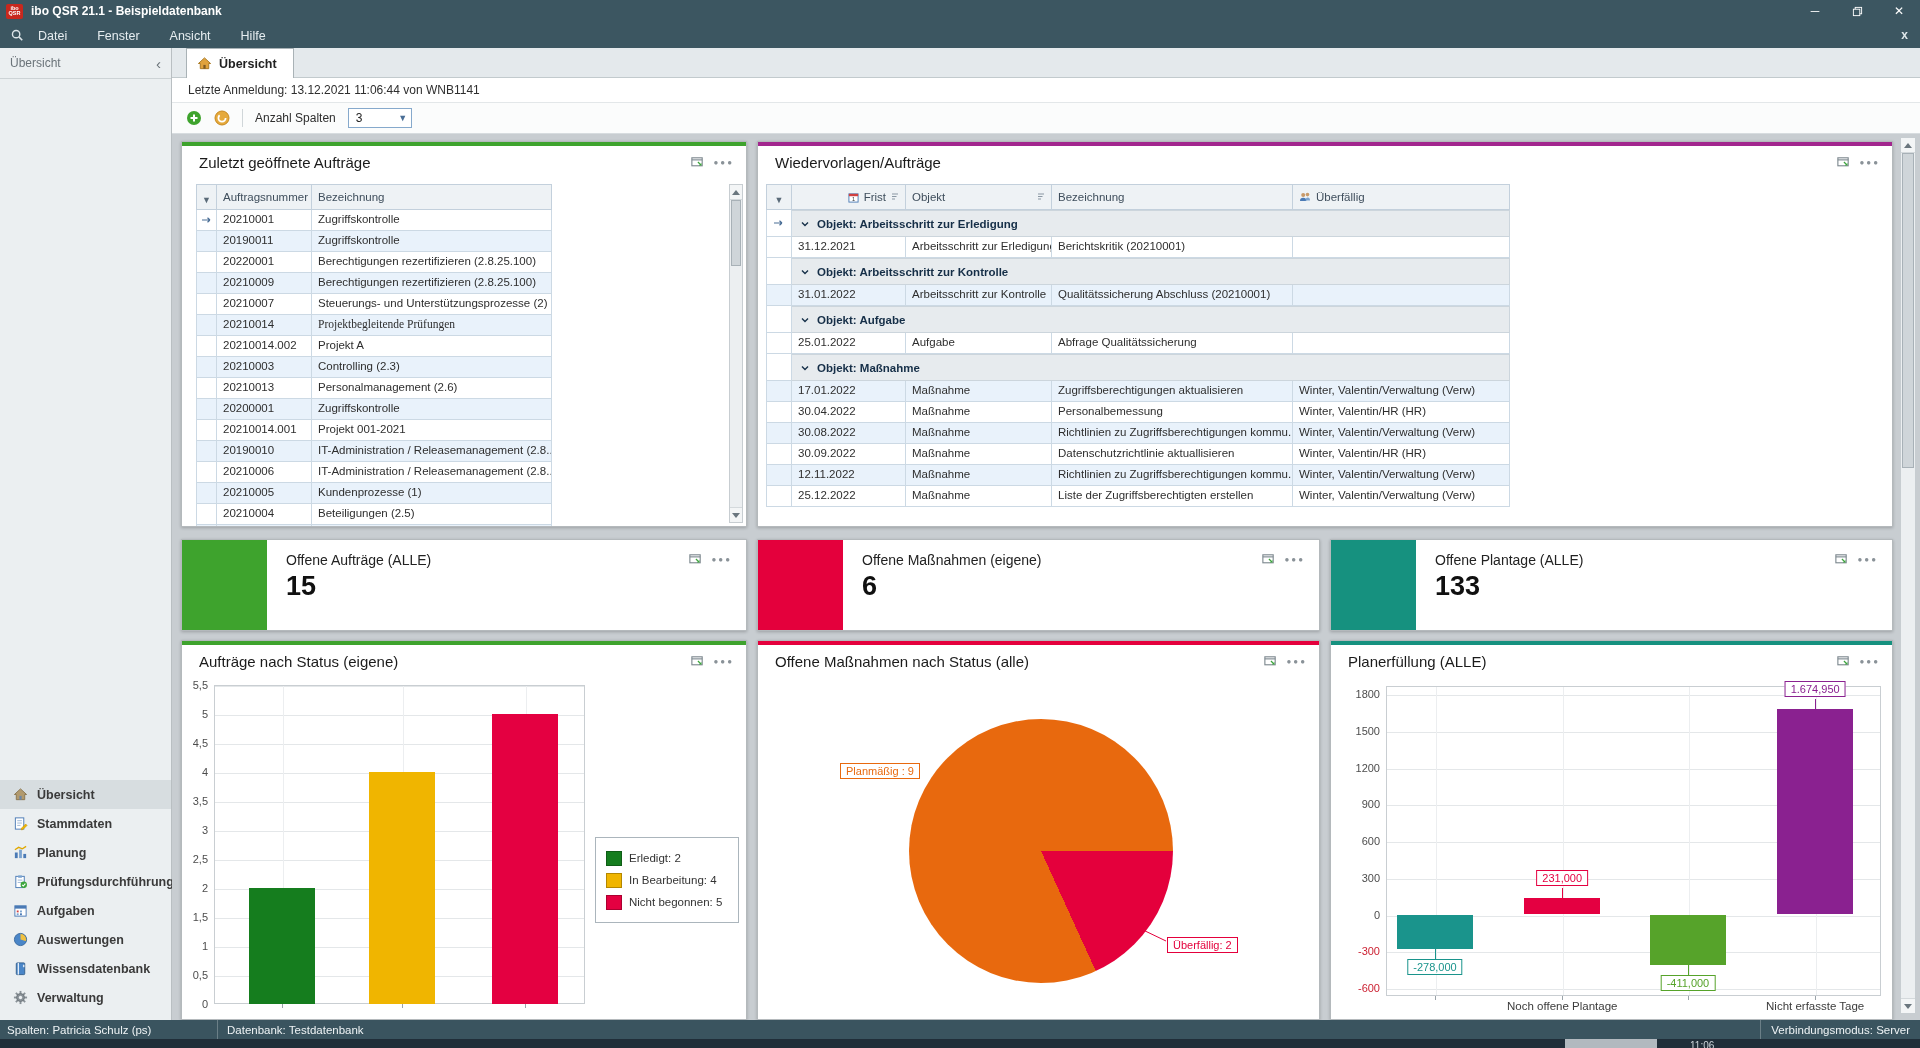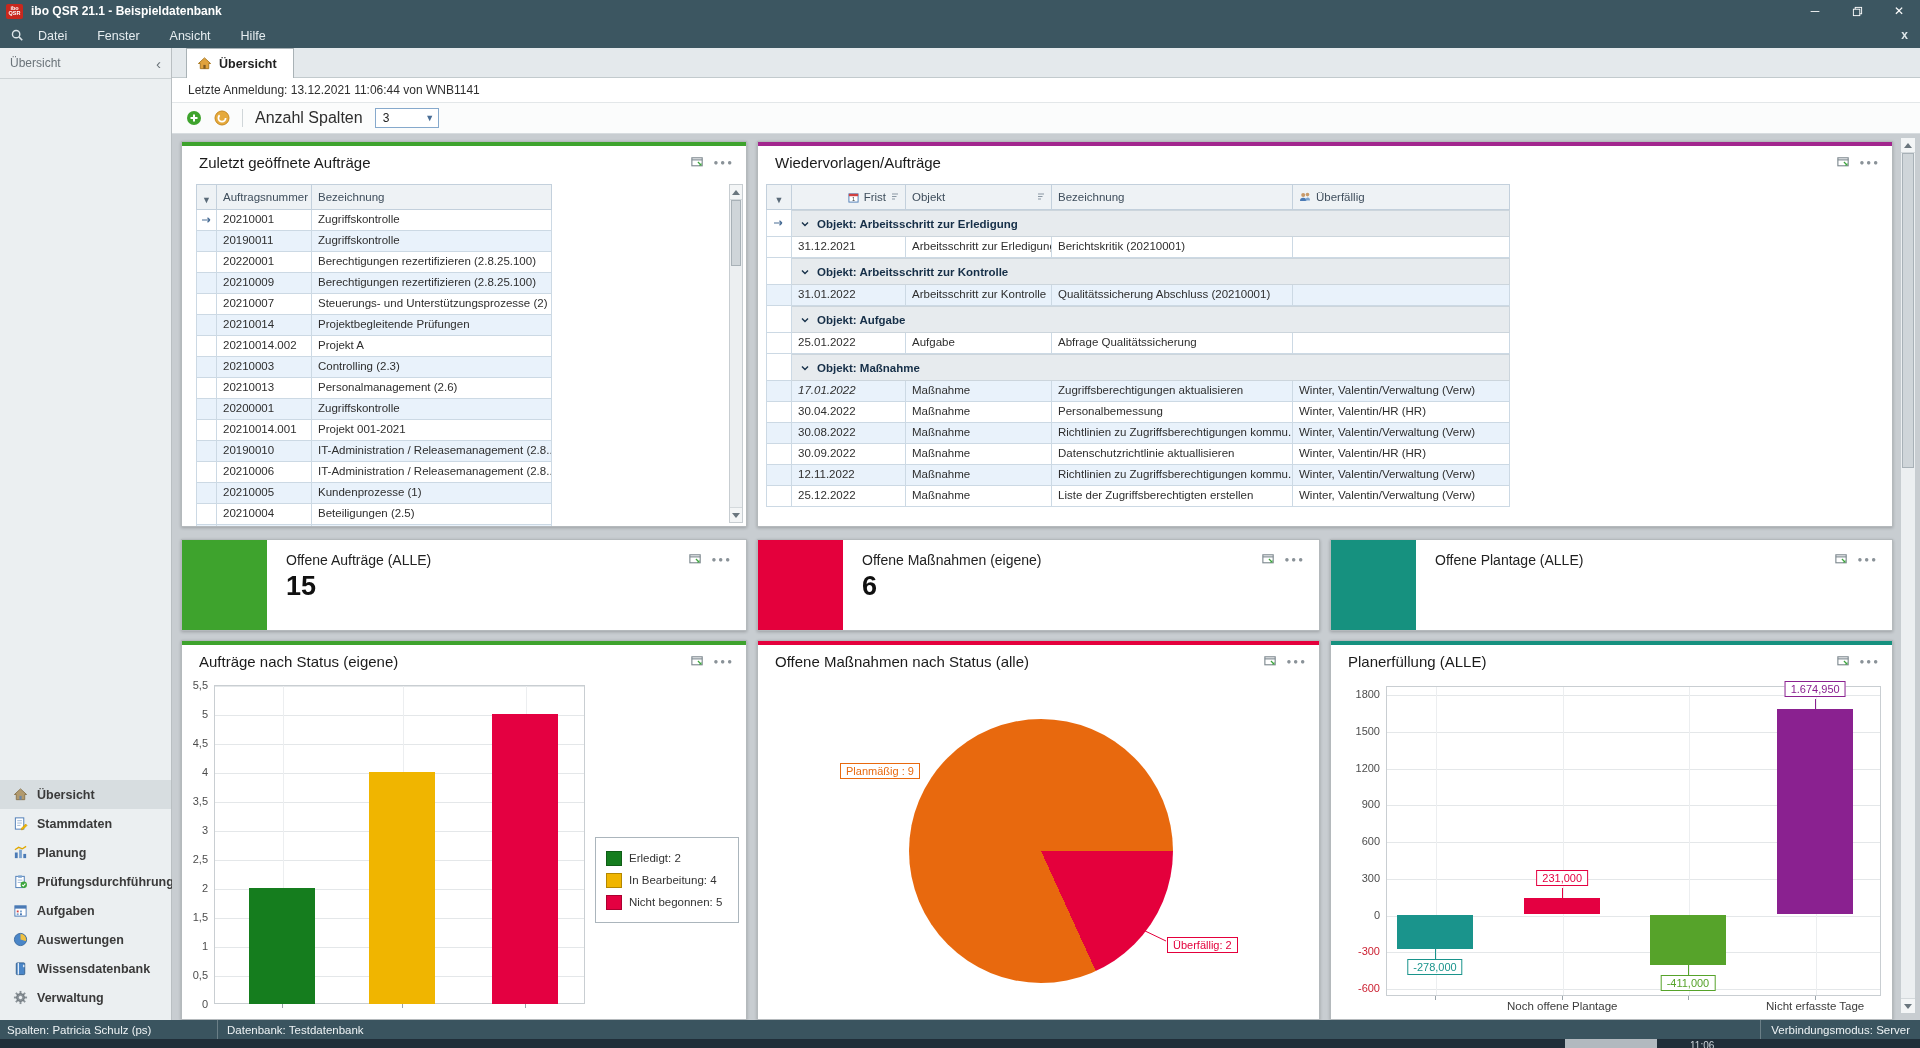--- a/index.html
+++ b/index.html
@@ -32,21 +32,21 @@
   .icon{display:inline-flex;align-items:center;justify-content:center;}
 
   .content{flex:1;position:relative;background:#c8cdd1;overflow:hidden;}
   .tabstrip{height:30px;background:#e4e9ec;border-bottom:1px solid #c2cacd;display:flex;align-items:flex-end;padding-left:14px;box-sizing:border-box;}
   .tab{height:29px;background:#fff;border:1px solid #a9b2b6;border-bottom:none;display:flex;align-items:center;
        gap:7px;padding:0 16px 0 10px;position:relative;top:1px;}
   .tab-label{font-size:12.5px;font-weight:bold;color:#222;}
   .infobar{height:24px;background:#fff;display:flex;align-items:center;padding-left:16px;font-size:12px;color:#2e2e2e;border-bottom:1px solid #e3e7e9;}
   .toolbar{height:30px;background:#fbfcfc;border-bottom:1px solid #d7dcdf;display:flex;align-items:center;padding-left:14px;gap:12px;}
   .tb-sep{width:1px;height:18px;background:#d0d6d9;}
-  .tb-label{font-size:16px;color:#2e2e2e;}
+  .tb-label{font-size:12px;color:#2e2e2e;}
   .tb-select{width:64px;height:20px;background:#fff;border:1px solid #86a9cc;display:flex;align-items:center;font-size:12px;color:#222;box-sizing:border-box;}
   .tb-select .val{flex:1;padding-left:7px;}
   .tb-select .caret{width:16px;text-align:center;color:#4a6e96;font-size:9px;}
 
   .dashboard{position:absolute;top:84px;left:0;width:1748px;bottom:0;}
 
   
   .panel{position:absolute;background:#fff;border:1px solid #b4b9bc;box-shadow:0 1px 3px rgba(0,0,0,.22);
          box-sizing:border-box;overflow:hidden;}
   .accent{position:absolute;top:0;left:0;right:0;height:4px;}
@@ -340,21 +340,21 @@
                 <div class="tcell" style="width: 240px;">Berechtigungen rezertifizieren (2.8.25.100)</div>
               </div>
               <div class="trow">
                 <div class="tcell first ind" style="width: 21px;"></div>
                 <div class="tcell" style="width: 95px;">20210007</div>
                 <div class="tcell" style="width: 240px;">Steuerungs- und Unterstützungsprozesse (2)</div>
               </div>
               <div class="trow alt">
                 <div class="tcell first ind" style="width: 21px;"></div>
                 <div class="tcell" style="width: 95px;">20210014</div>
-                <div class="tcell" style="width: 240px;">Projektbegleitende Prüfungen</div>
+                <div class="tcell" style="width: 240px; font-family: Liberation Serif, serif;">Projektbegleitende Prüfungen</div>
               </div>
               <div class="trow">
                 <div class="tcell first ind" style="width: 21px;"></div>
                 <div class="tcell" style="width: 95px;">20210014.002</div>
                 <div class="tcell" style="width: 240px;">Projekt A</div>
               </div>
               <div class="trow alt">
                 <div class="tcell first ind" style="width: 21px;"></div>
                 <div class="tcell" style="width: 95px;">20210003</div>
                 <div class="tcell" style="width: 240px;">Controlling (2.3)</div>
@@ -542,21 +542,21 @@
                   <span class="icon">
                     <svg viewBox="0 0 10 10" width="10" height="10">
                       <path d="M2 3.5 L5 6.5 L8 3.5" stroke="#17314a" stroke-width="1.4" fill="none"></path>
                     </svg>
                   </span>
                   <span>Objekt: Maßnahme</span>
                 </div>
               </div>
               <div class="trow alt">
                 <div class="tcell first ind" style="width: 26px;"></div>
-                <div class="tcell" style="width: 114px; font-style: italic;">17.01.2022</div>
+                <div class="tcell" style="width: 114px;">17.01.2022</div>
                 <div class="tcell" style="width: 146px;">Maßnahme</div>
                 <div class="tcell" style="width: 241px;">Zugriffsberechtigungen aktualisieren</div>
                 <div class="tcell" style="width: 217px;">Winter, Valentin/Verwaltung (Verw)</div>
               </div>
               <div class="trow">
                 <div class="tcell first ind" style="width: 26px;"></div>
                 <div class="tcell" style="width: 114px;">30.04.2022</div>
                 <div class="tcell" style="width: 146px;">Maßnahme</div>
                 <div class="tcell" style="width: 241px;">Personalbemessung</div>
                 <div class="tcell" style="width: 217px;">Winter, Valentin/HR (HR)</div>
@@ -625,20 +625,21 @@
                   </svg>
                 </span>
                 <span class="dots">●●●</span>
               </div>
             </div>
           </section>
         <section class="panel kpi" id="kpi-2" style="left:1158px;top:407px;width:563px;height:92px;">
             <div class="kpi-block" style="background: rgb(22, 145, 127);"></div>
             <div class="kpi-body">
               <div class="kpi-title">Offene Plantage (ALLE)</div>
+              <div class="kpi-value">133</div>
               <div class="kpi-actions">
                 <span class="icon">
                   <svg viewBox="0 0 16 16" width="15" height="15">
                     <rect x="2" y="3" width="11" height="8.5" fill="none" stroke="#7d888f" stroke-width="1.2"></rect>
                     <line x1="2" y1="5.2" x2="13" y2="5.2" stroke="#7d888f" stroke-width="1.2"></line>
                     <path d="M8.5 7.5 L11.5 10.5" stroke="#3ba53b" stroke-width="1.4"></path>
                     <path d="M12.3 11.3 L9.4 11.1 L12.1 8.4 Z" fill="#3ba53b"></path>
                   </svg>
                 </span>
                 <span class="dots">●●●</span>

